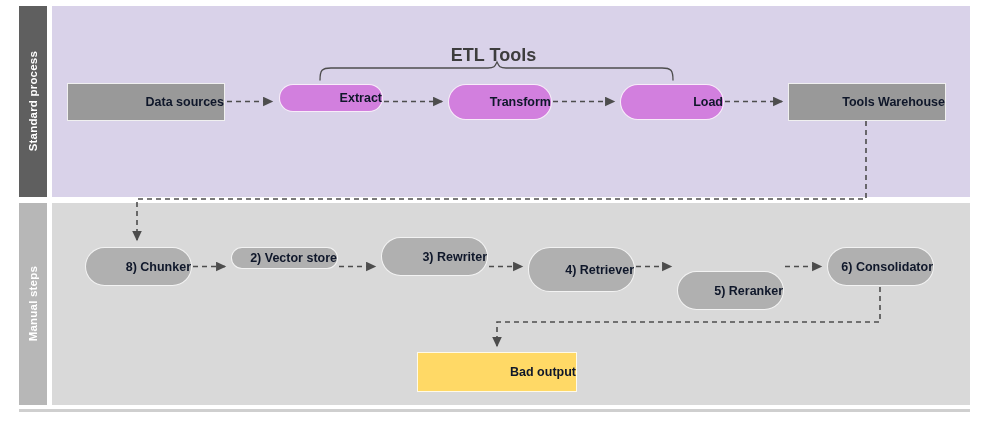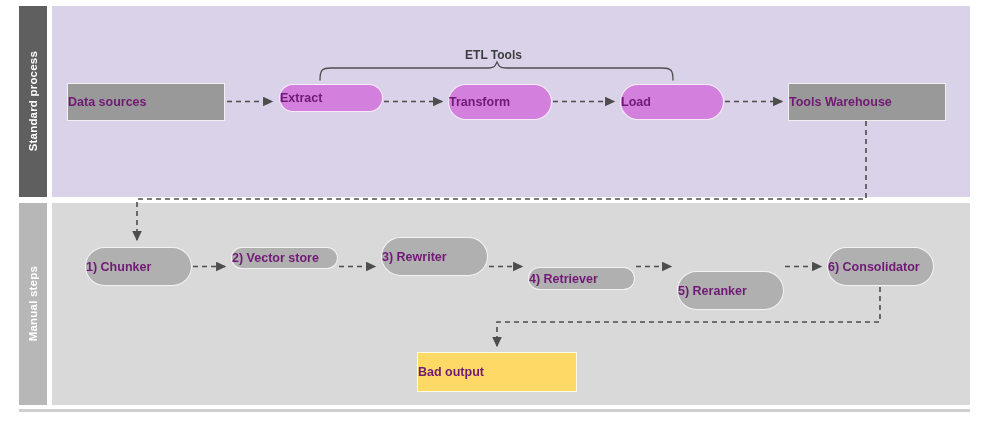--- a/index.html
+++ b/index.html
@@ -69,23 +69,23 @@
     left: 19px; top: 409px; width: 951px; height: 3px;
     background: #cfcfcf;
   }
 
   
   .node {
     position: absolute;
     box-sizing: border-box;
     display: flex;
     align-items: center;
-    justify-content: flex-start;
+    justify-content: flex-end;
     text-align: center;
-    color: #701a75;
+    color: #0f172a;
     font-size: 12.5px;
     font-weight: bold;
     line-height: 1.12;
     border: 1px solid rgba(255,255,255,0.85);
   }
   .node.rect-gray  { background: #999999; border-radius: 0; }
   .node.pill-purple{ background: #d27fde; border-radius: 20px; }
   .node.pill-gray  { background: #b0b0b0; border-radius: 22px; }
   .node.rect-yellow{ background: #ffd966; border-radius: 0; }
 
@@ -93,21 +93,21 @@
   #etl-label {
     position: absolute;
     left: 0; top: 45px;
     width: 1003px;
     text-align: center;
     pointer-events: none;
   }
   #etl-label span {
     position: relative;
     left: -8px;
-    font-size: 12px;
+    font-size: 18px;
     font-weight: bold;
     color: #3d3d3d;
   }
 </style>
 </head>
 <body>
 
 <div id="canvas">
 
   <div class="lane-band" id="lane-top-band">
@@ -171,32 +171,32 @@
 
   <div class="node pill-purple" style="left:620px; top:84px; width:104px; height:36px;">
     <span>Load</span>
   </div>
 
   <div class="node rect-gray" style="left:788px; top:83px; width:158px; height:38px;">
     <span>Tools Warehouse</span>
   </div>
 
   <div class="node pill-gray" style="left:85px; top:247px; width:107px; height:39px;">
-    <span>1) Chunker</span>
+    <span>8) Chunker</span>
   </div>
 
   <div class="node pill-gray" style="left:231px; top:247px; width:107px; height:22px;">
     <span>2) Vector store</span>
   </div>
 
   <div class="node pill-gray" style="left:381px; top:237px; width:107px; height:39px;">
     <span>3) Rewriter</span>
   </div>
 
-  <div class="node pill-gray" style="left:528px; top:247px; width:107px; height:23px;margin-top:20px;">
+  <div class="node pill-gray" style="left:528px; top:247px; width:107px; height:45px;">
     <span>4) Retriever</span>
   </div>
 
   <div class="node pill-gray" style="left:677px; top:247px; width:107px; height:39px;margin-top:24px;">
     <span>5) Reranker</span>
   </div>
 
   <div class="node pill-gray" style="left:827px; top:247px; width:107px; height:39px;">
     <span>6) Consolidator</span>
   </div>

